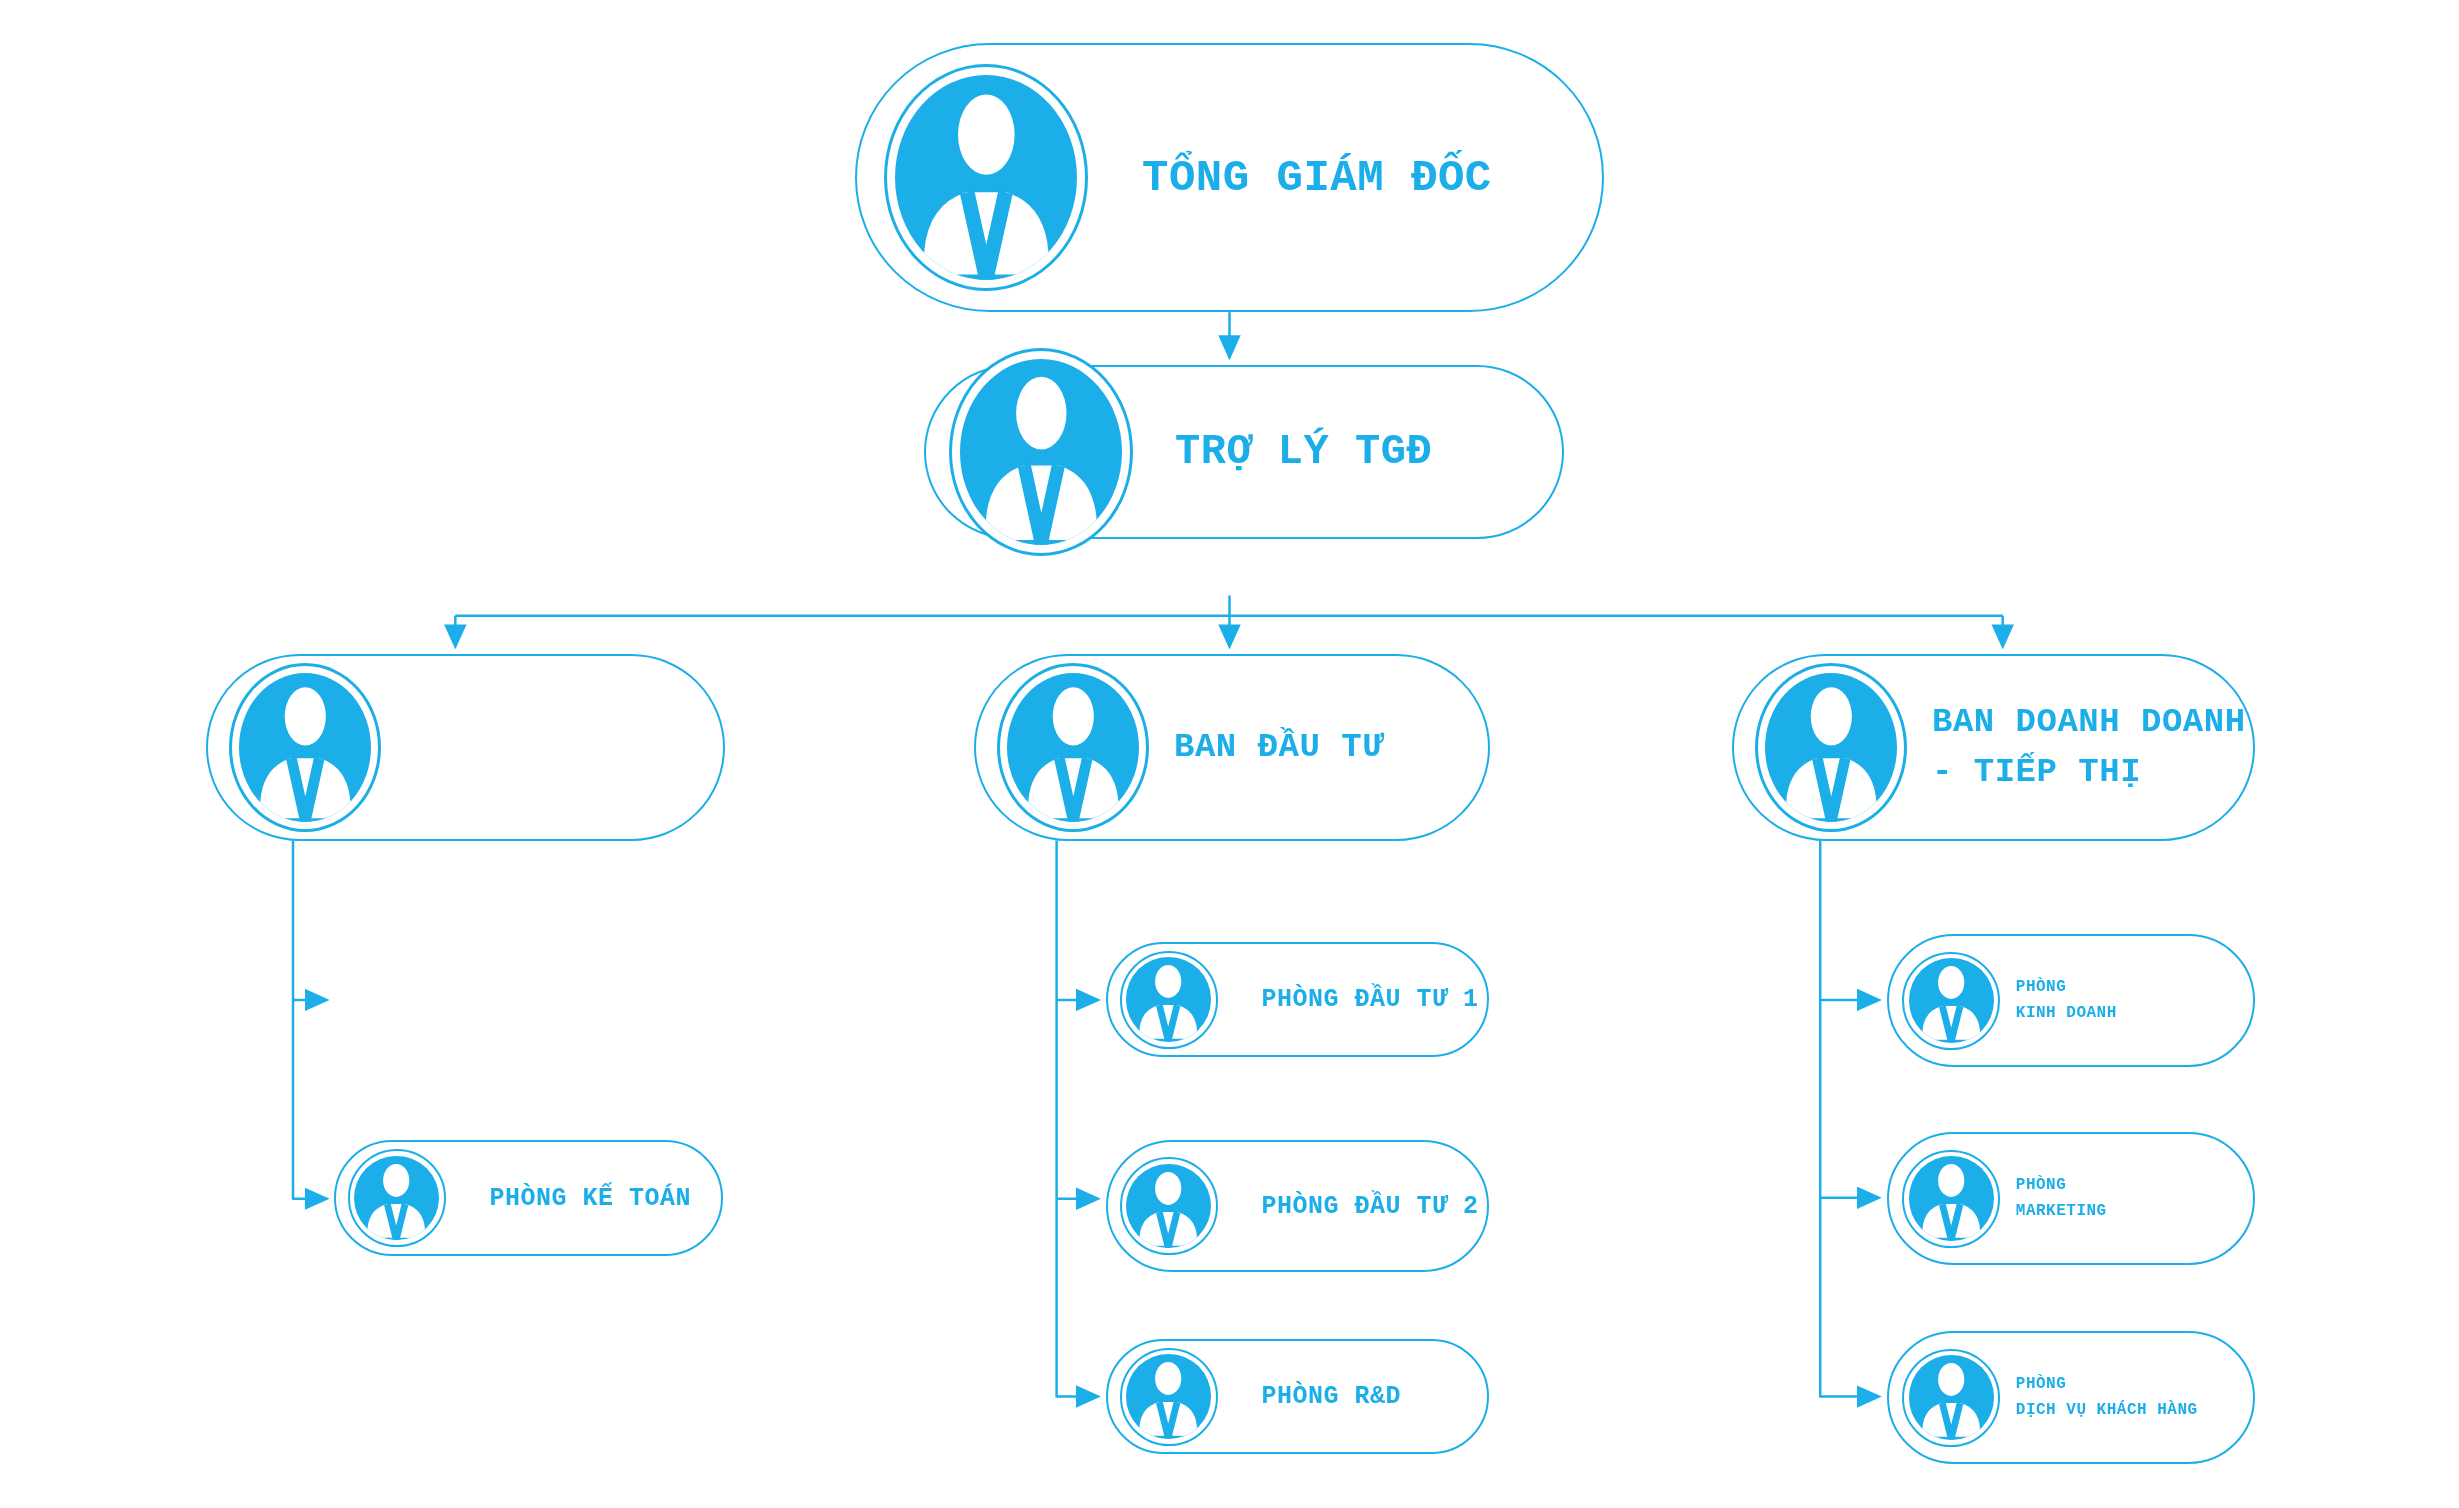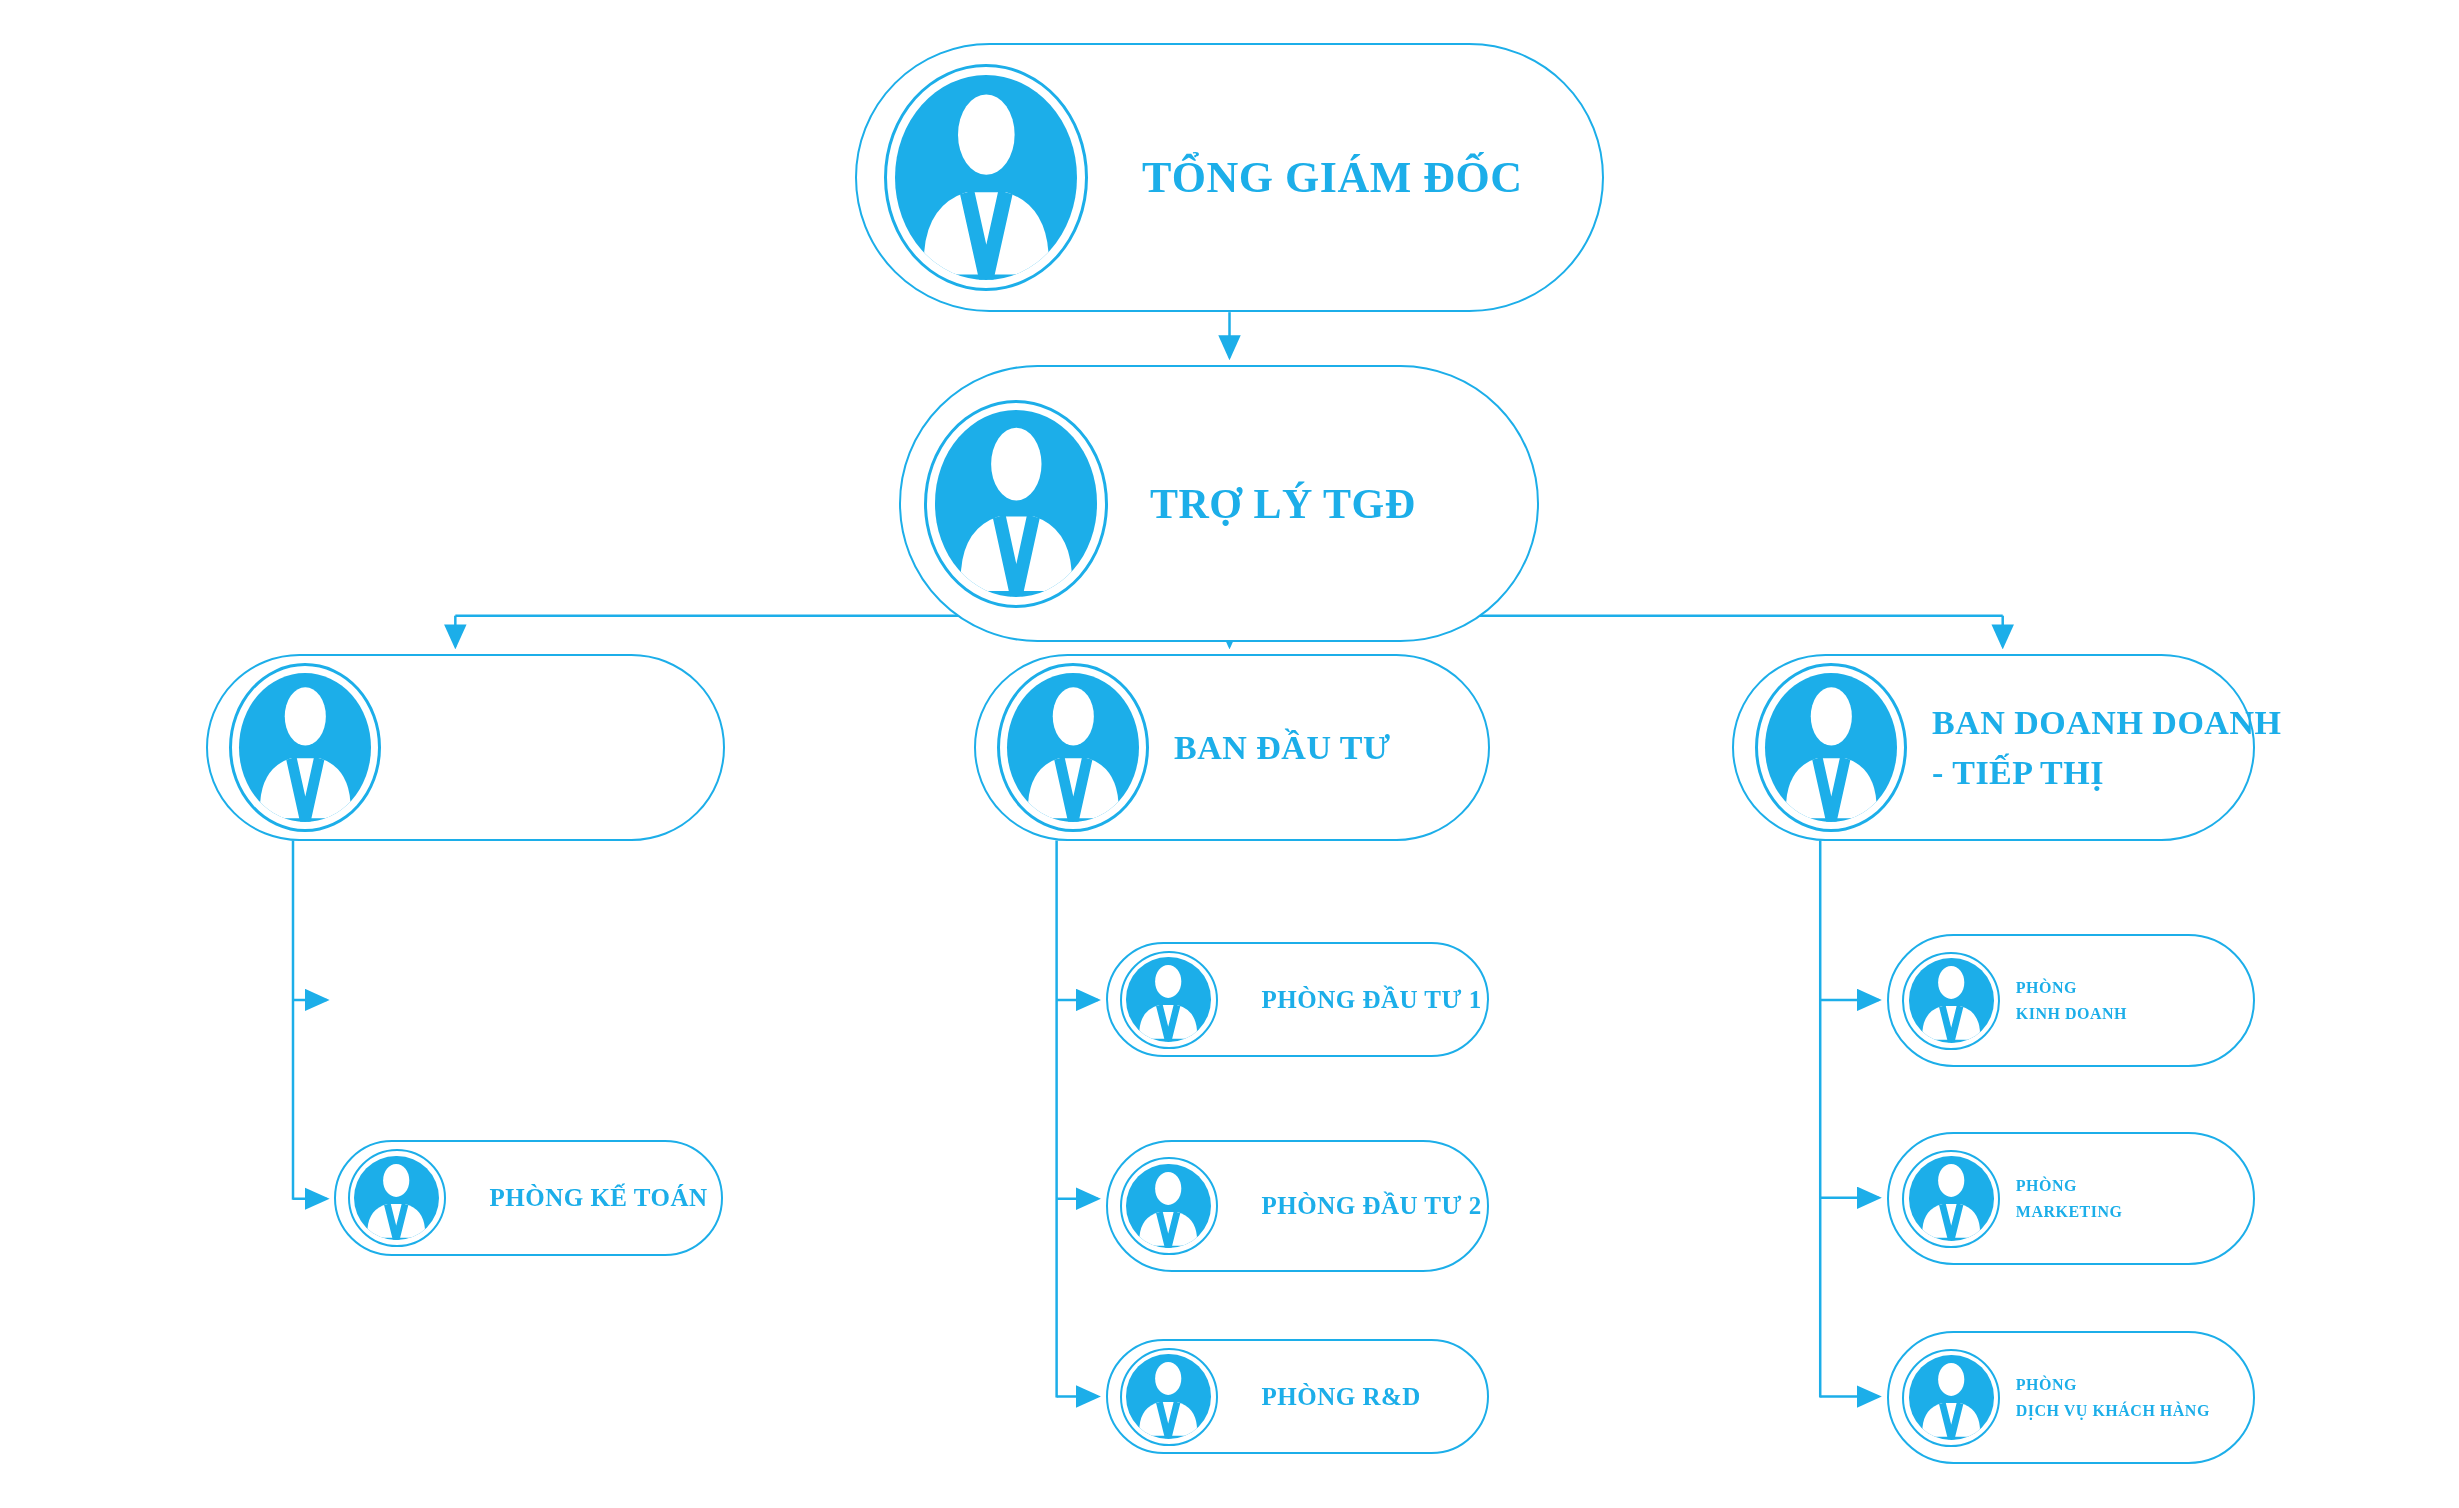--- a/index.html
+++ b/index.html
@@ -1,19 +1,19 @@
 <!DOCTYPE html>
 <html><head>
 <meta charset="utf-8">
 <style>
   html,body{margin:0;padding:0;background:#ffffff;}
   #canvas{
     --c:#1CAEE9;
     position:relative;width:2459px;height:1508px;background:#ffffff;
-    font-family:Liberation Serif, serif;overflow:hidden;
+    font-family:Liberation Mono, monospace;overflow:hidden;
   }
   svg.wires{position:absolute;left:0;top:0;width:2459px;height:1508px;display:block;}
   .node{
     position:absolute;display:flex;align-items:center;box-sizing:border-box;
     background:#fff;border:2.4px solid var(--c);border-radius:960px;
   }
   .ring{
     flex:0 0 auto;box-sizing:border-box;border:3.8px solid var(--c);
     border-radius:50%;padding:7.7px;background:#fff;
   }
@@ -78,21 +78,21 @@
           <path d="M39.5,57 L50,99 M60.5,57 L50,99" stroke="#1CAEE9" stroke-width="8"></path>
         </svg>
       </div>
     </div>
     <div class="label">
       <span>TỔNG GIÁM ĐỐC</span>
       <span></span>
     </div>
   </div>
 
-  <div class="node s-lg" style="left:899px;top:365px;width:640px;height:277px">
+  <div class="node s-lg" style="left:924px;top:365px;width:640px;height:174px">
     <div class="ring">
       <div class="avatar">
         <svg viewBox="0 0 100 100" preserveAspectRatio="none">
           <ellipse cx="50" cy="29" rx="15.5" ry="19.5" fill="#fff"></ellipse>
           <path d="M16,97 L16,86 Q18,63 39,57 L61,57 Q82,63 84,86 L84,97 Z" fill="#fff"></path>
           <path d="M39.5,57 L50,99 M60.5,57 L50,99" stroke="#1CAEE9" stroke-width="8"></path>
         </svg>
       </div>
     </div>
     <div class="label">

